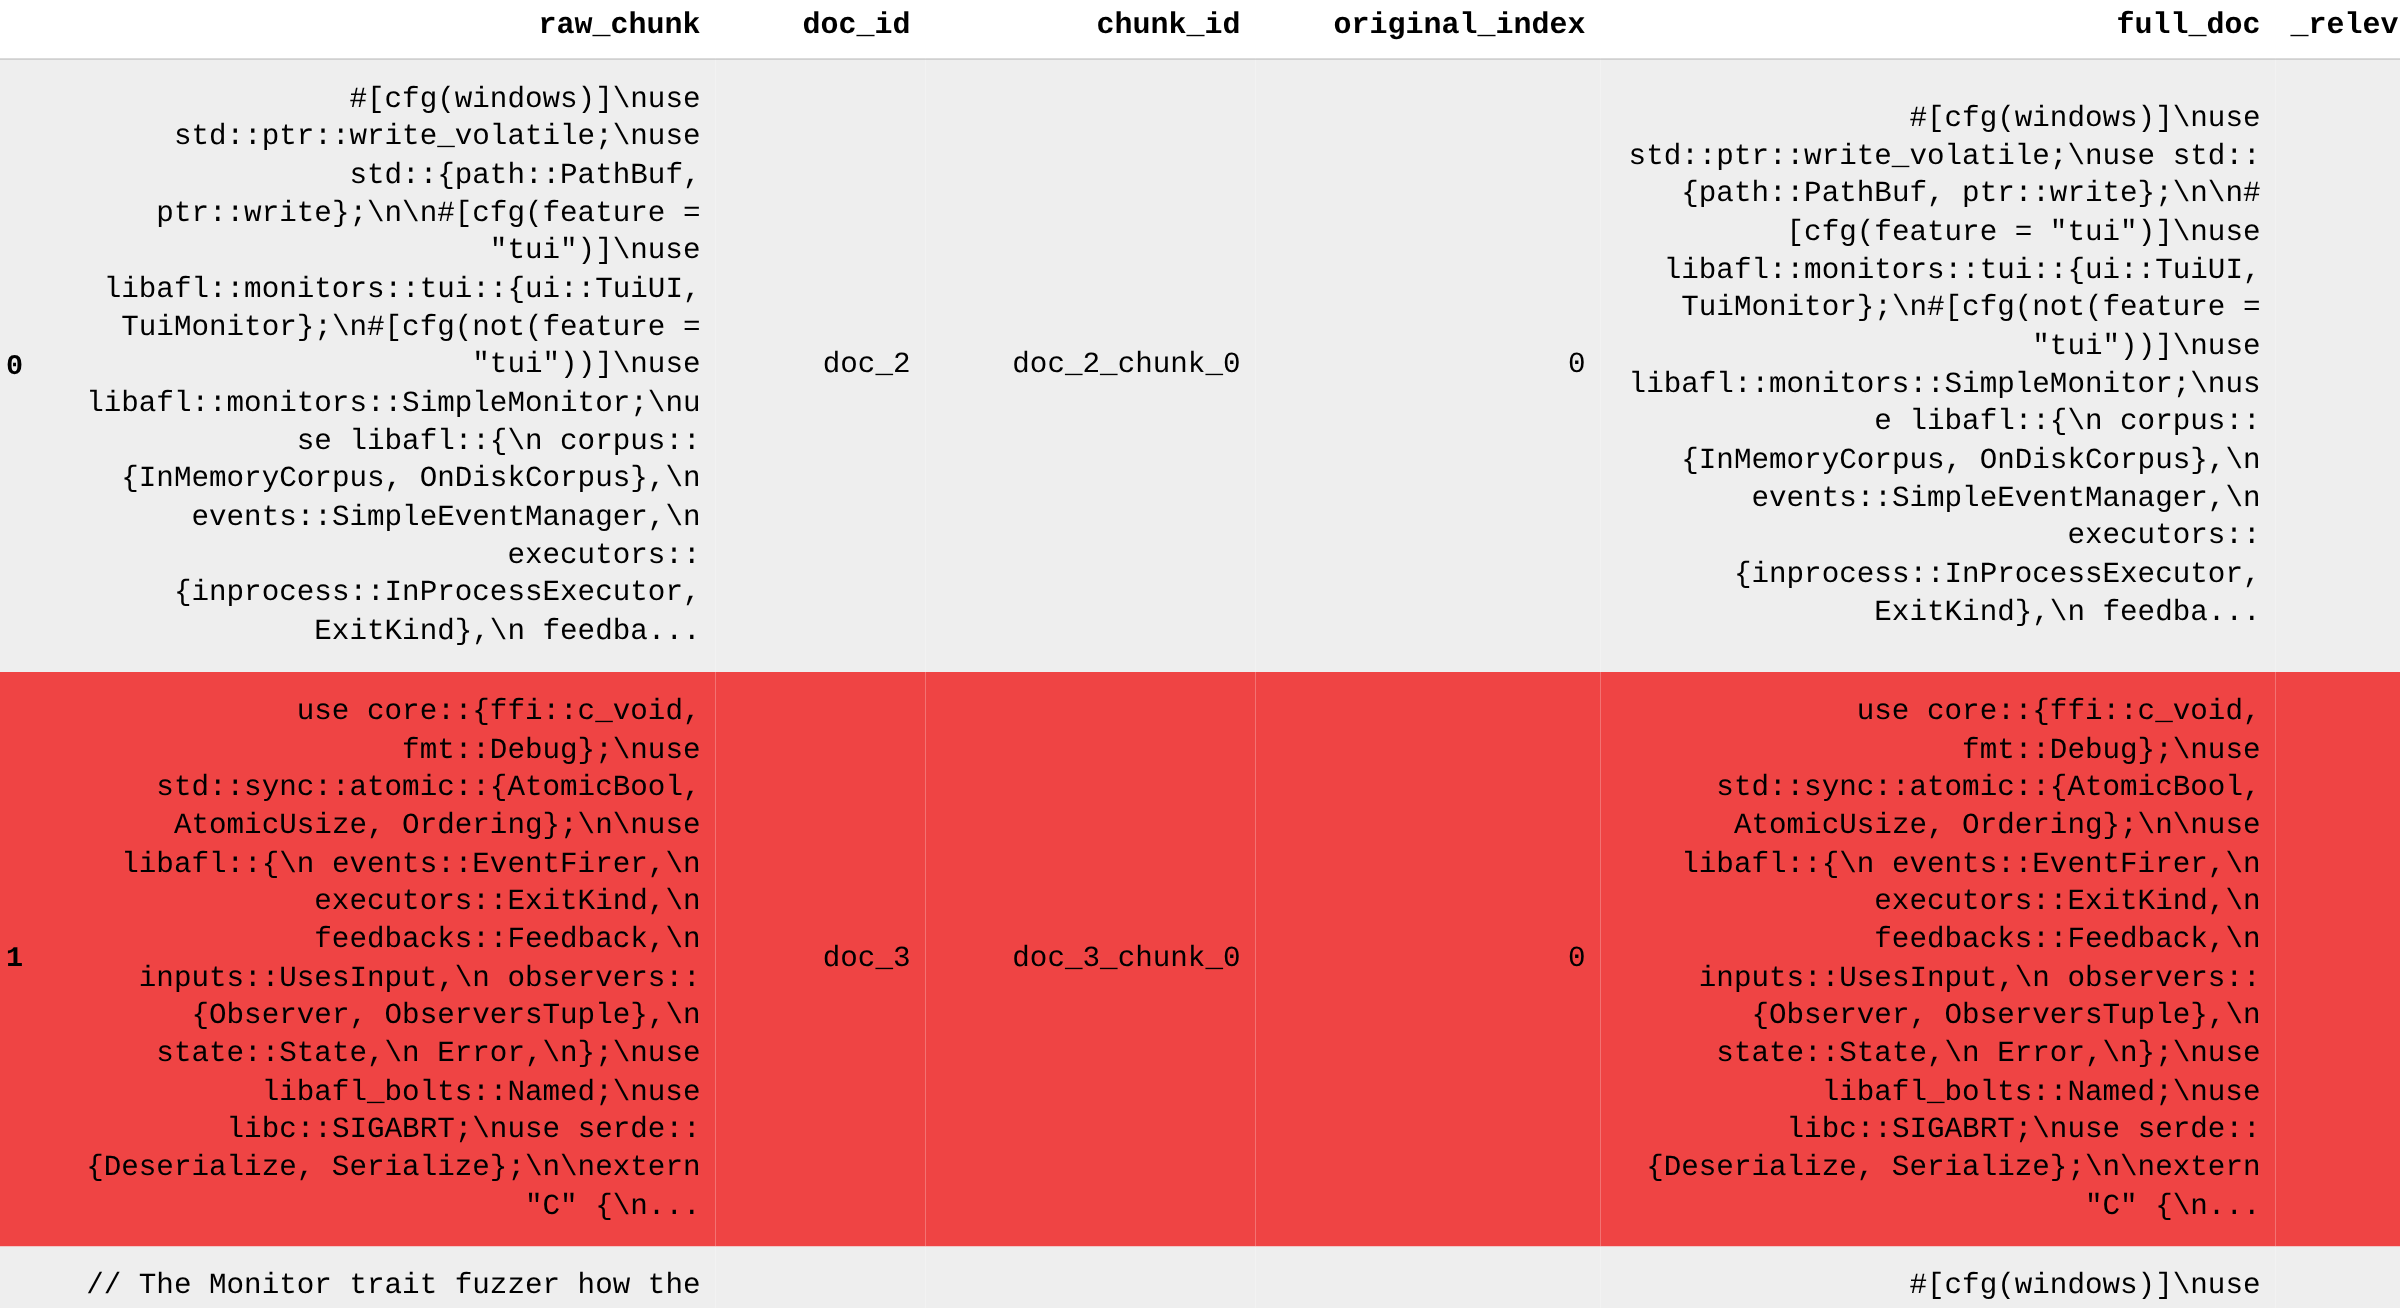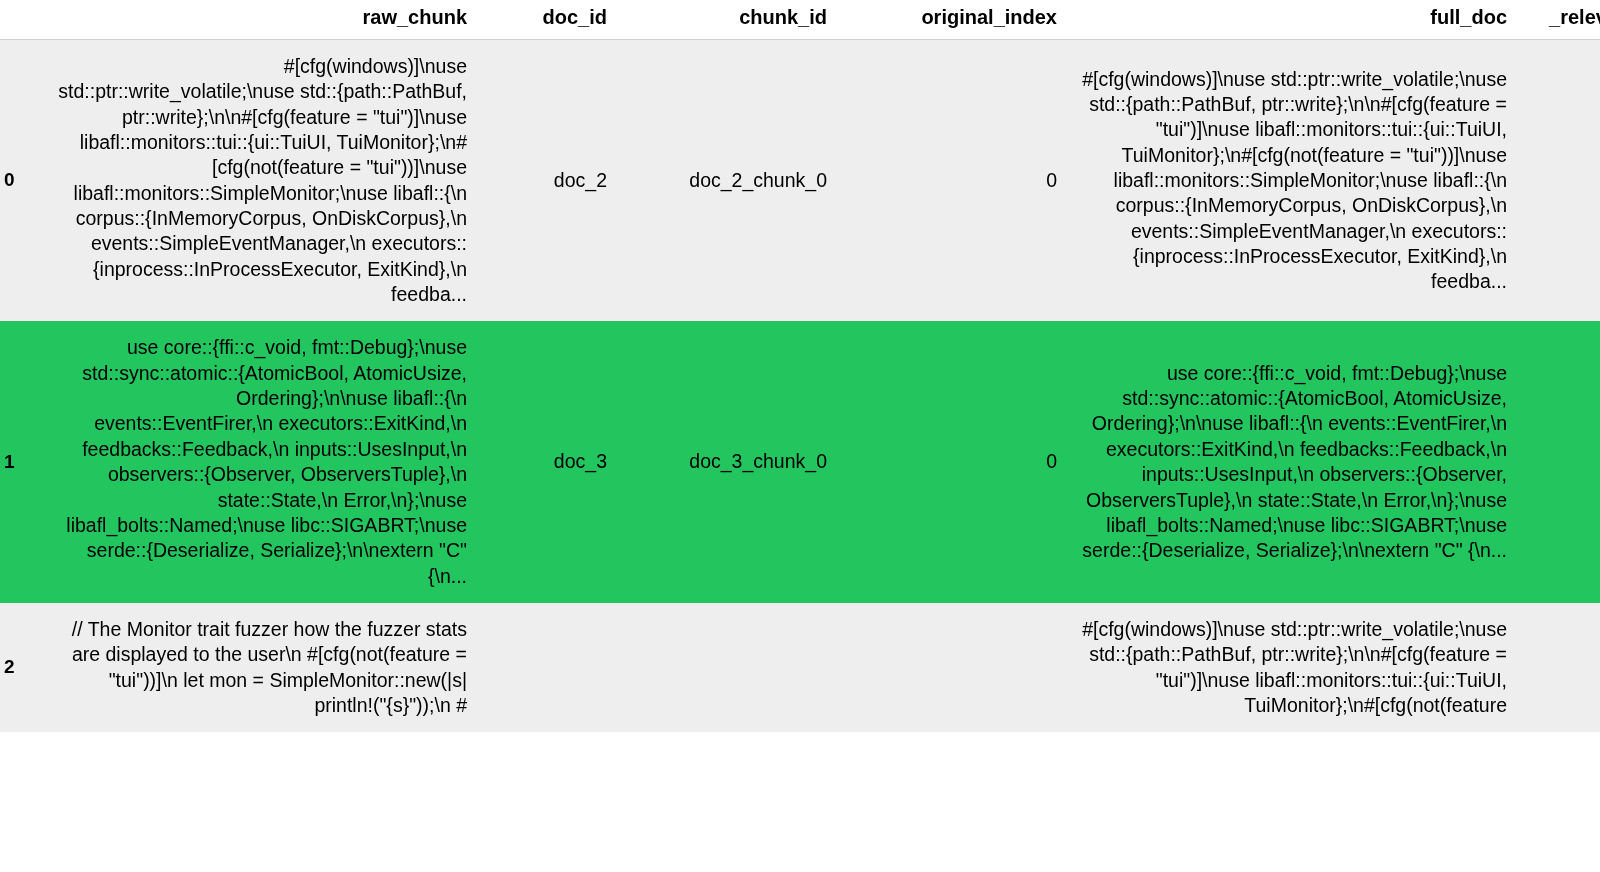--- a/index.html
+++ b/index.html
@@ -13,20 +13,21 @@
     font-family: "Liberation Sans", sans-serif;
     color: #000000;
     overflow: hidden;
   }
   .frame {
     width: 1600px;
     height: 872px;
     position: relative;
     background: #ffffff;
     box-sizing: border-box;
+    font-family: Liberation Mono, monospace;
   }
   table.df {
     border-collapse: collapse;
     width: 1600px;
     table-layout: fixed;
     font-size: 19.5px;
   }
   table.df thead th {
     font-weight: bold;
     text-align: right;
@@ -44,21 +45,21 @@
   }
   table.df tbody td {
     text-align: right;
     vertical-align: middle;
     padding: 14px 10px;
     line-height: 1.30;
     word-wrap: break-word;
     overflow-wrap: break-word;
   }
   table.df tbody tr.odd td {
-    background: #22c55e;
+    background: #ef4444;
   }
   table.df tbody tr.even td {
     background: #eeeeee;
   }
   table.df tbody td.idx {
     font-weight: bold;
     text-align: left;
     padding-left: 4px;
     padding-right: 4px;
     font-size: 19px;

